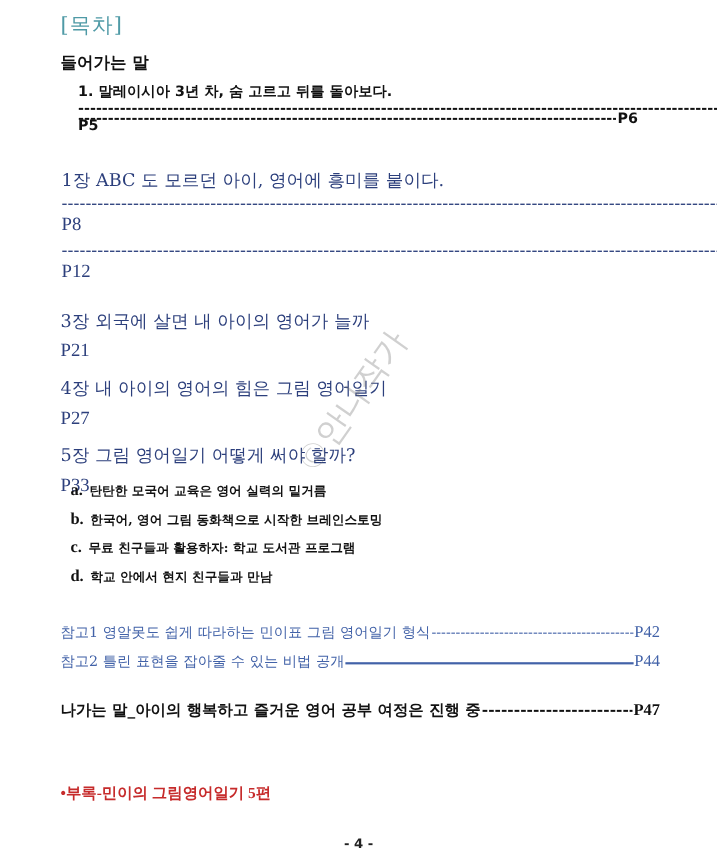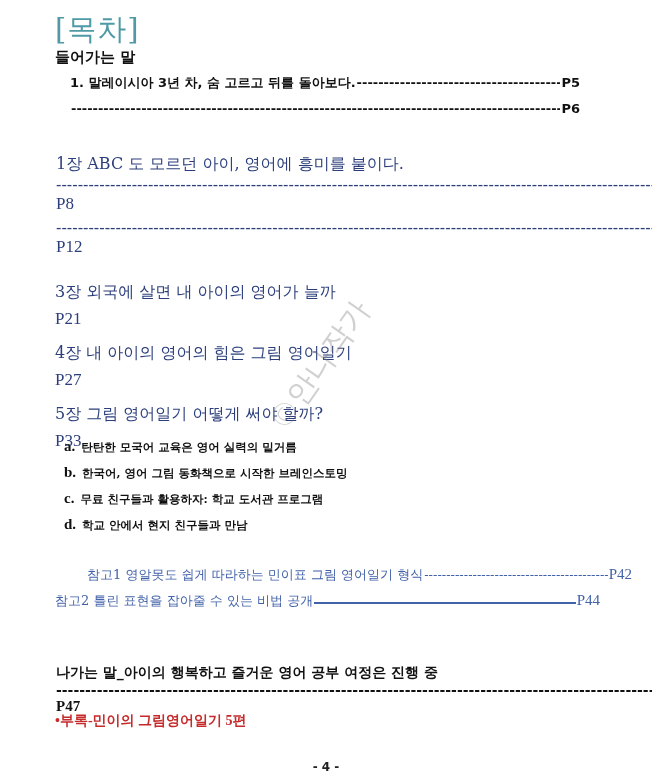--- a/index.html
+++ b/index.html
@@ -17,21 +17,21 @@
     }
     .page {
       position: absolute;
       left: 0; top: 0;
       width: 652px; height: 784px;
     }
     .toc-title {
       position: absolute;
       left: 55px; top: 10px;
       font-family: "DejaVu Serif", "Liberation Serif", serif;
-      font-size: 29px;
+      font-size: 19px;
       color: #4f9aa6;
       letter-spacing: 1px;
     }
     .section-head {
       position: absolute;
       left: 55px;
       font-size: 15px;
       font-weight: bold;
       color: #111111;
     }
@@ -151,21 +151,21 @@
   </style>
 </head>
 <body>
 
 <div class="page">
 
   <div class="toc-title">[목차]</div>
 
   <div class="section-head" style="top:48px;text-align:right;">들어가는 말</div>
 
-  <div class="toc-line intro" style="top:74px;">
+  <div class="toc-line intro" style="top:74px;flex-direction:column;">
     <span class="label">1. 말레이시아 3년 차, 숨 고르고 뒤를 돌아보다.</span>
     <span class="leader dashed"></span>
     <span class="page-num">P5</span>
   </div>
 
   <div class="toc-line intro" style="top:101px;">
     <span class="leader dashed"></span>
     <span class="page-num">P6</span>
   </div>
 
@@ -204,33 +204,33 @@
   <div class="sub" style="top:464px;">
     <span class="marker">b.</span><span>한국어, 영어 그림 동화책으로 시작한 브레인스토밍</span>
   </div>
   <div class="sub" style="top:490px;">
     <span class="marker">c.</span><span>무료 친구들과 활용하자: 학교 도서관 프로그램</span>
   </div>
   <div class="sub" style="top:516px;">
     <span class="marker">d.</span><span>학교 안에서 현지 친구들과 만남</span>
   </div>
 
-  <div class="toc-line ref" style="top:566px;margin-left:32px;">
+  <div class="toc-line ref" style="top:566px;">
     <span class="label">참고1 영알못도 쉽게 따라하는 민이표 그림 영어일기 형식</span>
     <span class="leader dashed"></span>
     <span class="page-num">P42</span>
   </div>
 
   <div class="toc-line ref" style="top:592px;">
     <span class="label">참고2 틀린 표현을 잡아줄 수 있는 비법 공개</span>
     <span class="leader solid"></span>
     <span class="page-num">P44</span>
   </div>
 
-  <div class="toc-line outro" style="top:664px;flex-direction:column;">
+  <div class="toc-line outro" style="top:637px;">
     <span class="label">나가는 말_아이의 행복하고 즐거운 영어 공부 여정은 진행 중</span>
     <span class="leader dashed"></span>
     <span class="page-num">P47</span>
   </div>
 
   <div class="appendix">•부록-민이의 그림영어일기 5편</div>
 
   <div class="page-footer">- 4 -</div>
 
   <div class="watermark">©안나작가</div>

